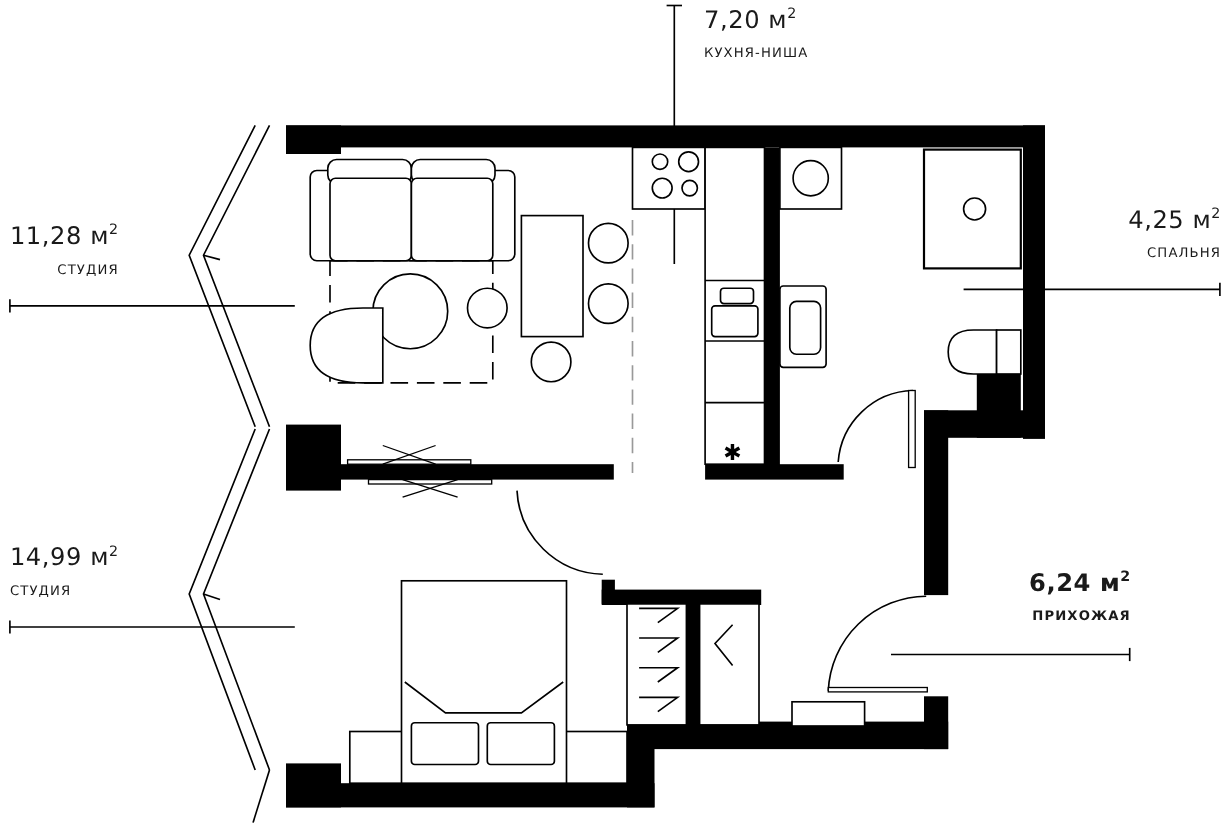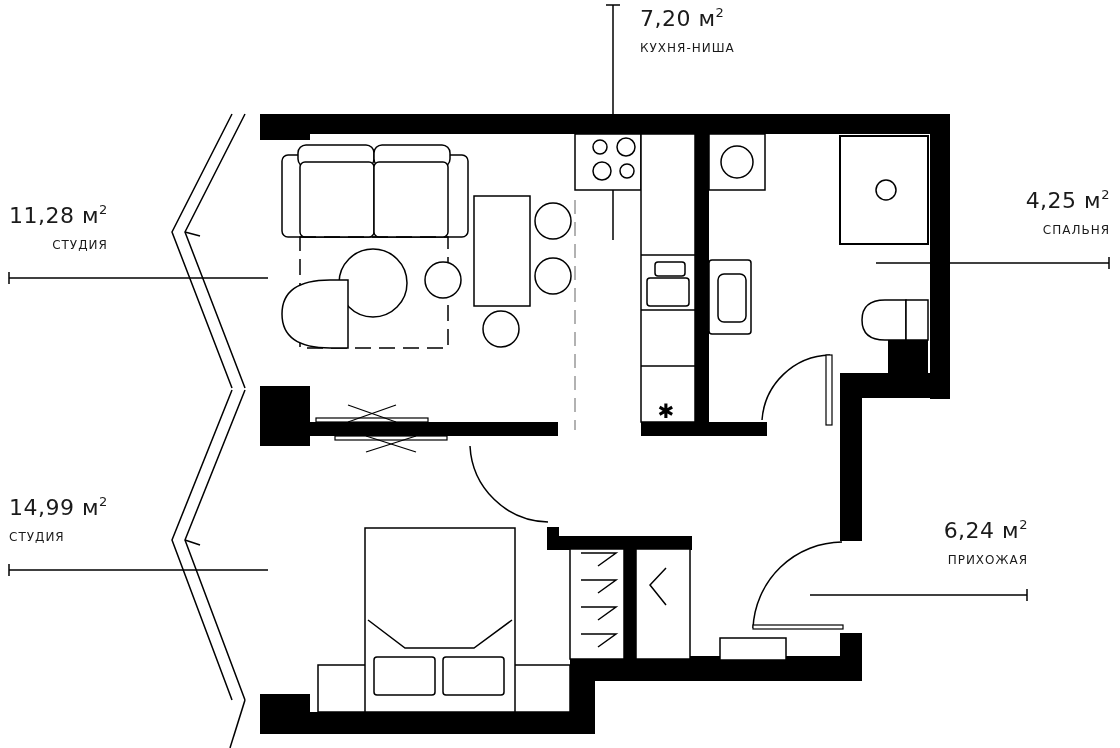--- a/index.html
+++ b/index.html
@@ -170,16 +170,16 @@
 <div class="label right" style="right:10px; top:190px;">
   <span class="area"><span>4,25</span> <span>м</span><sup>2</sup></span>
   <span class="name">СПАЛЬНЯ</span>
 </div>
 
 <div class="label" style="left:9px; top:497px;">
   <span class="area"><span>14,99</span> <span>м</span><sup>2</sup></span>
   <span class="name">СТУДИЯ</span>
 </div>
 
-<div class="label right" style="right:92px; top:520px;">
+<div class="label right" style="right:92px; top:520px;font-weight:bold;">
   <span class="area"><span>6,24</span> <span>м</span><sup>2</sup></span>
   <span class="name">ПРИХОЖАЯ</span>
 </div>
 
 </body></html>

